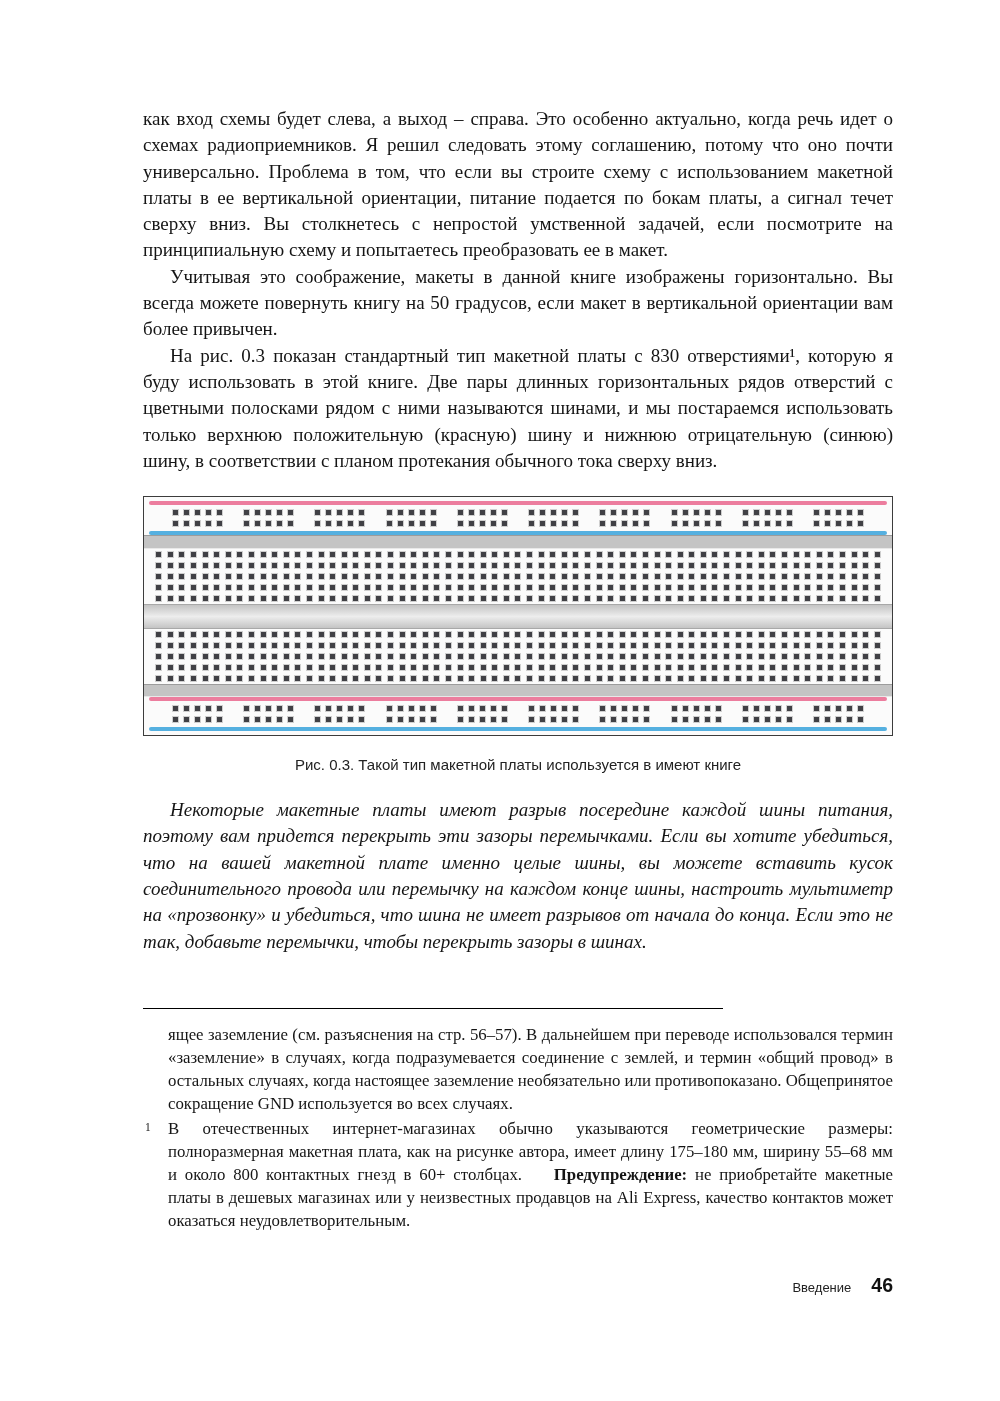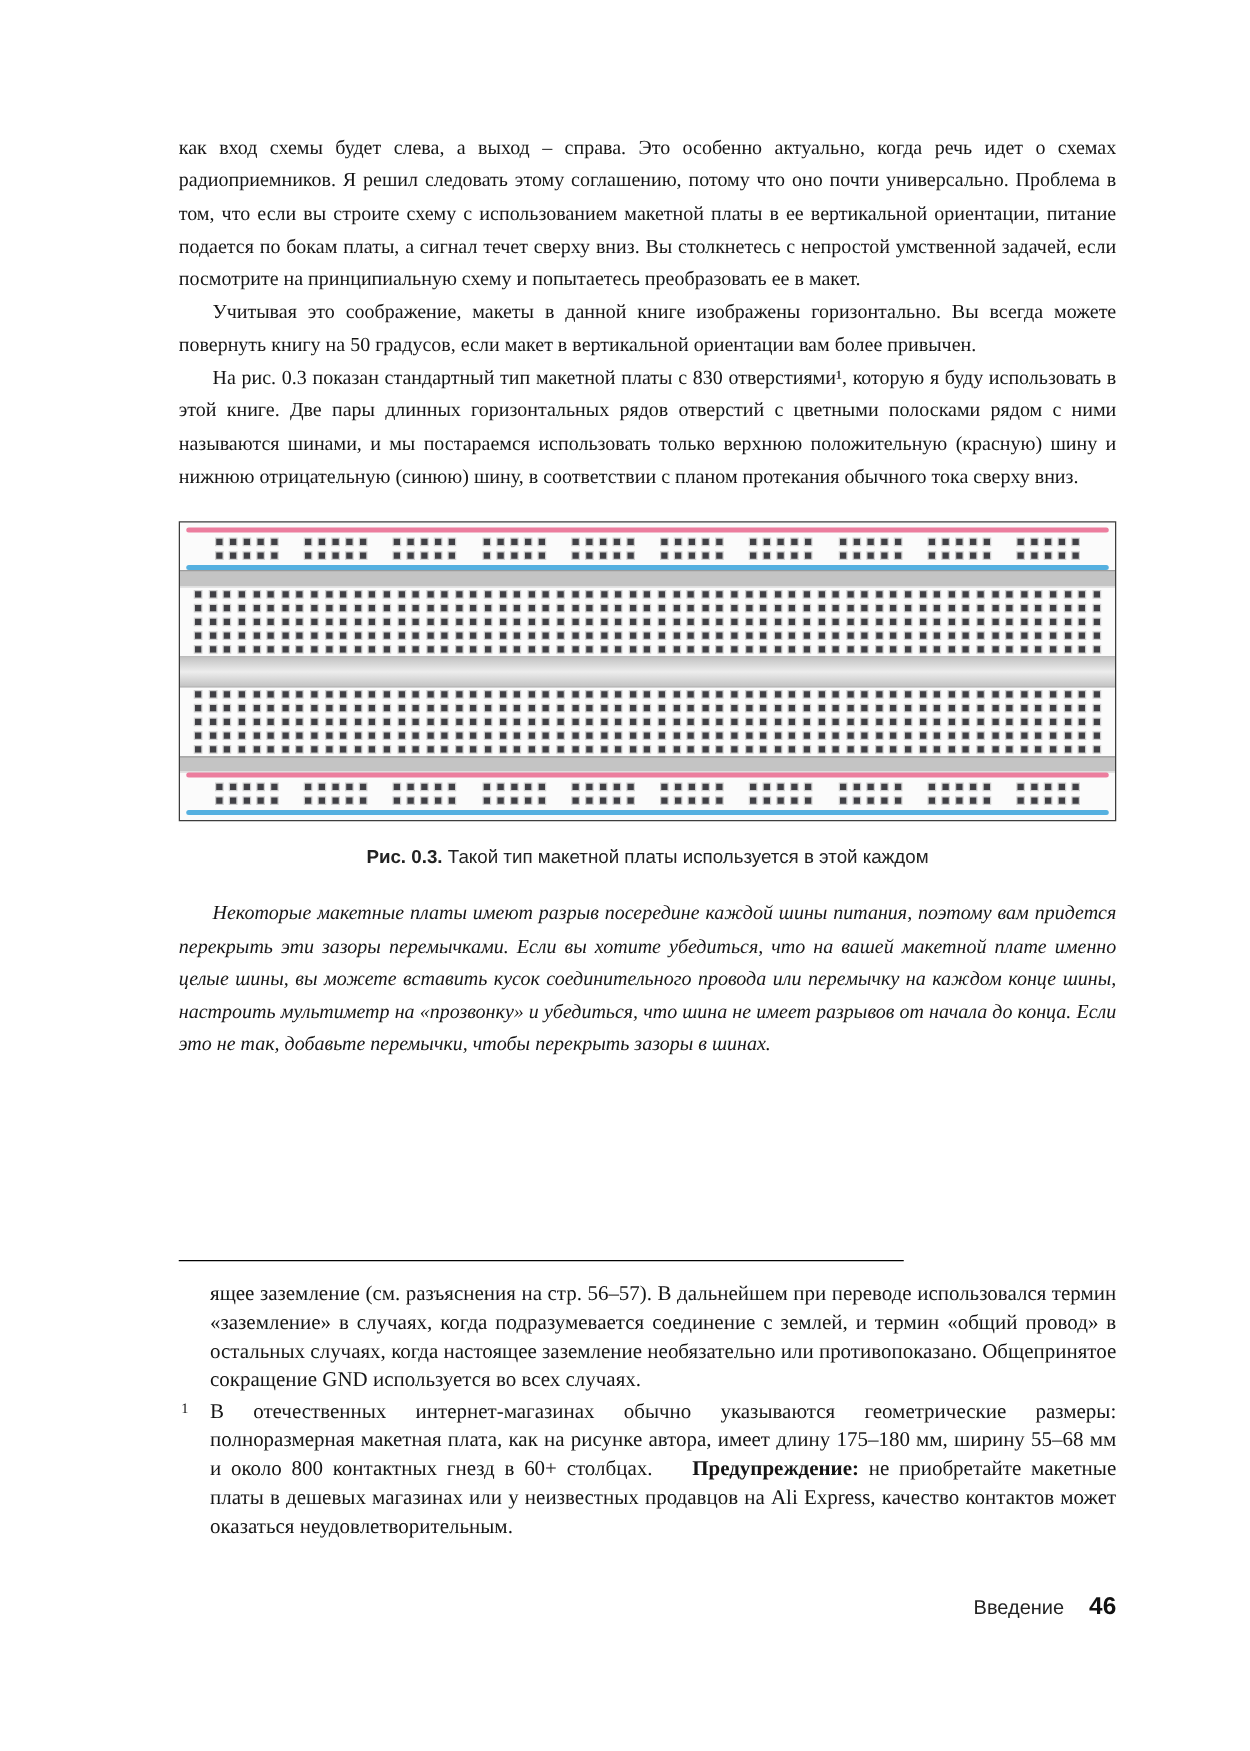--- a/index.html
+++ b/index.html
@@ -1,28 +1,28 @@
 <!DOCTYPE html>
 <html lang="ru"><head>
 <meta charset="utf-8">
 <style>
   html,body{margin:0;padding:0;background:#ffffff;}
   .page{position:relative;width:1000px;height:1401px;background:#ffffff;overflow:hidden;
         font-family:"Liberation Serif", serif;color:#151515;}
   .content{position:absolute;left:143px;top:106px;width:750px;}
-  .para{margin:0;font-size:16px;line-height:26.3px;text-align:justify;}
+  .para{margin:0;font-size:19px;line-height:26.3px;text-align:justify;}
   .para.indent{text-indent:27px;}
 
   
   figure{margin:22px 0 0 0;}
   .fig-frame{box-sizing:border-box;height:240px;border:1px solid #3c3c3c;background:#fbfbfb;
              display:flex;flex-direction:column;justify-content:space-between;padding:4px 0;}
   figcaption{margin-top:20px;text-align:center;font-family:"Liberation Sans",sans-serif;
              font-size:15px;color:#222;}
-  figcaption b{font-weight:bold;}
+  figcaption b{font-weight:normal;}
   .after-figure{margin-top:24px;font-style:italic;}
 
   
   .rail-line{height:4px;margin:0 5px;border-radius:2px;}
   .rail-line.red{background:var(--red,#ec7d9e);}
   .rail-line.blue{background:var(--blue,#55b0e0);}
   .rail-holes{display:flex;justify-content:space-between;align-items:center;
               padding:0 26px;height:26px;}
   .rail-group{display:grid;grid-template-columns:repeat(5,11px);grid-auto-rows:11px;}
   .groove{height:12px;margin:0 0;background:var(--groove,#c4c4c4);
@@ -39,21 +39,21 @@
   .fn-rule{width:580px;height:0;border-top:1.6px solid #000;margin:0 0 14px 0;}
   .fn{position:relative;margin:0;padding-left:25px;font-size:16.8px;line-height:23px;
       text-align:justify;}
   .fn + .fn{margin-top:2px;}
   .fn-marker{position:absolute;left:2px;top:-1px;font-size:11.5px;}
   .fn b{font-weight:bold;margin-left:24px;}
 
   
   .footer{position:absolute;right:107px;top:1274px;font-family:"Liberation Sans",sans-serif;
           display:flex;align-items:baseline;}
-  .footer .section{font-size:16px;color:#222;margin-right:20px;}
+  .footer .section{font-size:13px;color:#222;margin-right:20px;}
   .footer .pagenum{font-size:19.5px;font-weight:bold;color:#111;}
 </style>
 </head>
 <body>
 
 <div class="page">
 
   <div class="content">
     <p class="para">как вход схемы будет слева, а выход – справа. Это особенно актуально, когда речь идет о схемах радиоприемников. Я решил следовать этому соглашению, потому что оно почти универсально. Проблема в том, что если вы строите схему с использованием макетной платы в ее вертикальной ориентации, питание подается по бокам платы, а сигнал течет сверху вниз. Вы столкнетесь с непростой умственной задачей, если посмотрите на принципиальную схему и попытаетесь преобразовать ее в макет.</p>
     <p class="para indent">Учитывая это соображение, макеты в данной книге изображены горизонтально. Вы всегда можете повернуть книгу на 50 градусов, если макет в вертикальной ориентации вам более привычен.</p>
@@ -945,21 +945,21 @@
                 <div class="hole"></div>
                 <div class="hole"></div>
                 <div class="hole"></div>
                 <div class="hole"></div>
               </div>
             </div>
             <div class="rail-line blue"></div>
           </div>
         </div>
       <figcaption>
-        <b>Рис. 0.3.</b><span> Такой тип макетной платы используется в этой каждом</span>
+        <b>Рис. 0.3.</b><span> Такой тип макетной платы используется в имеют книге</span>
       </figcaption>
     </figure>
 
     <p class="para indent after-figure">Некоторые макетные платы имеют разрыв посередине каждой шины питания, поэтому вам придется перекрыть эти зазоры перемычками. Если вы хотите убедиться, что на вашей макетной плате именно целые шины, вы можете вставить кусок соединительного провода или перемычку на каждом конце шины, настроить мультиметр на «прозвонку» и убедиться, что шина не имеет разрывов от начала до конца. Если это не так, добавьте перемычки, чтобы перекрыть зазоры в шинах.</p>
   </div>
 
   <div class="footnotes">
     <div class="fn-rule"></div>
     <p class="fn">
       <span>ящее заземление (см. разъяснения на стр. 56–57). В дальнейшем при переводе использовался термин «заземление» в случаях, когда подразумевается соединение с землей, и термин «общий провод» в остальных случаях, когда настоящее заземление необязательно или противопоказано. Общепринятое сокращение GND используется во всех случаях.</span>

